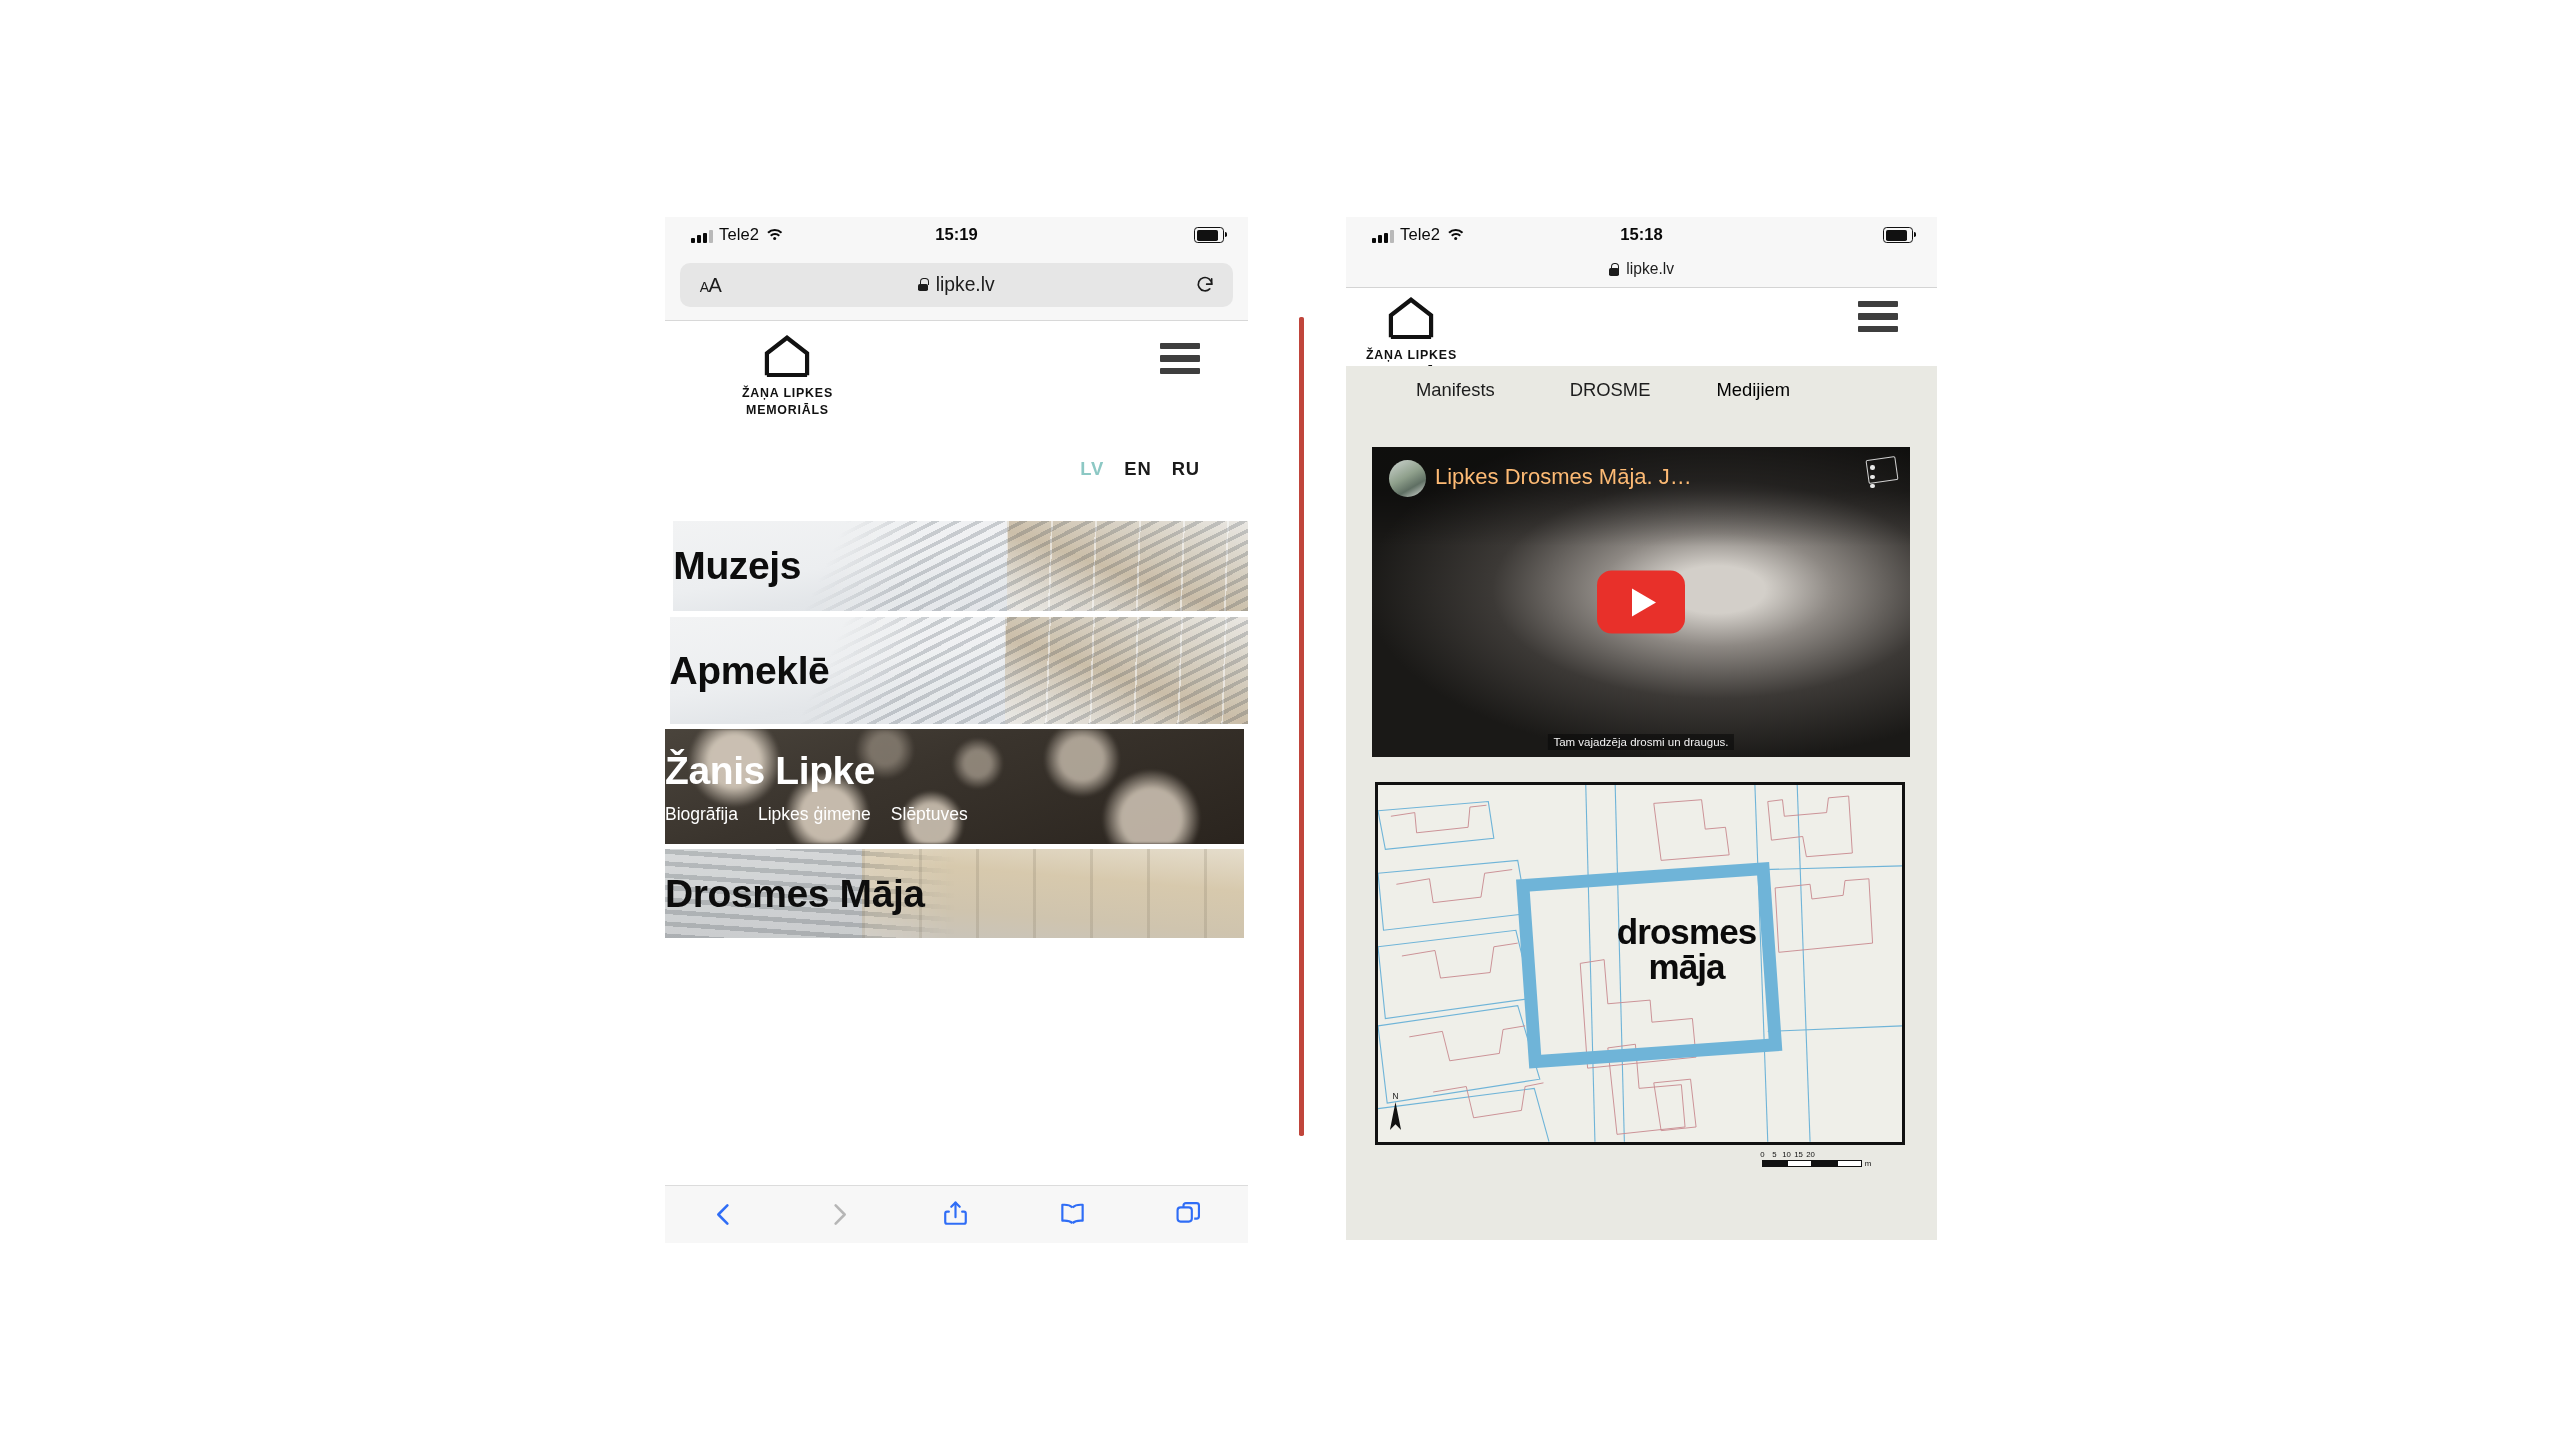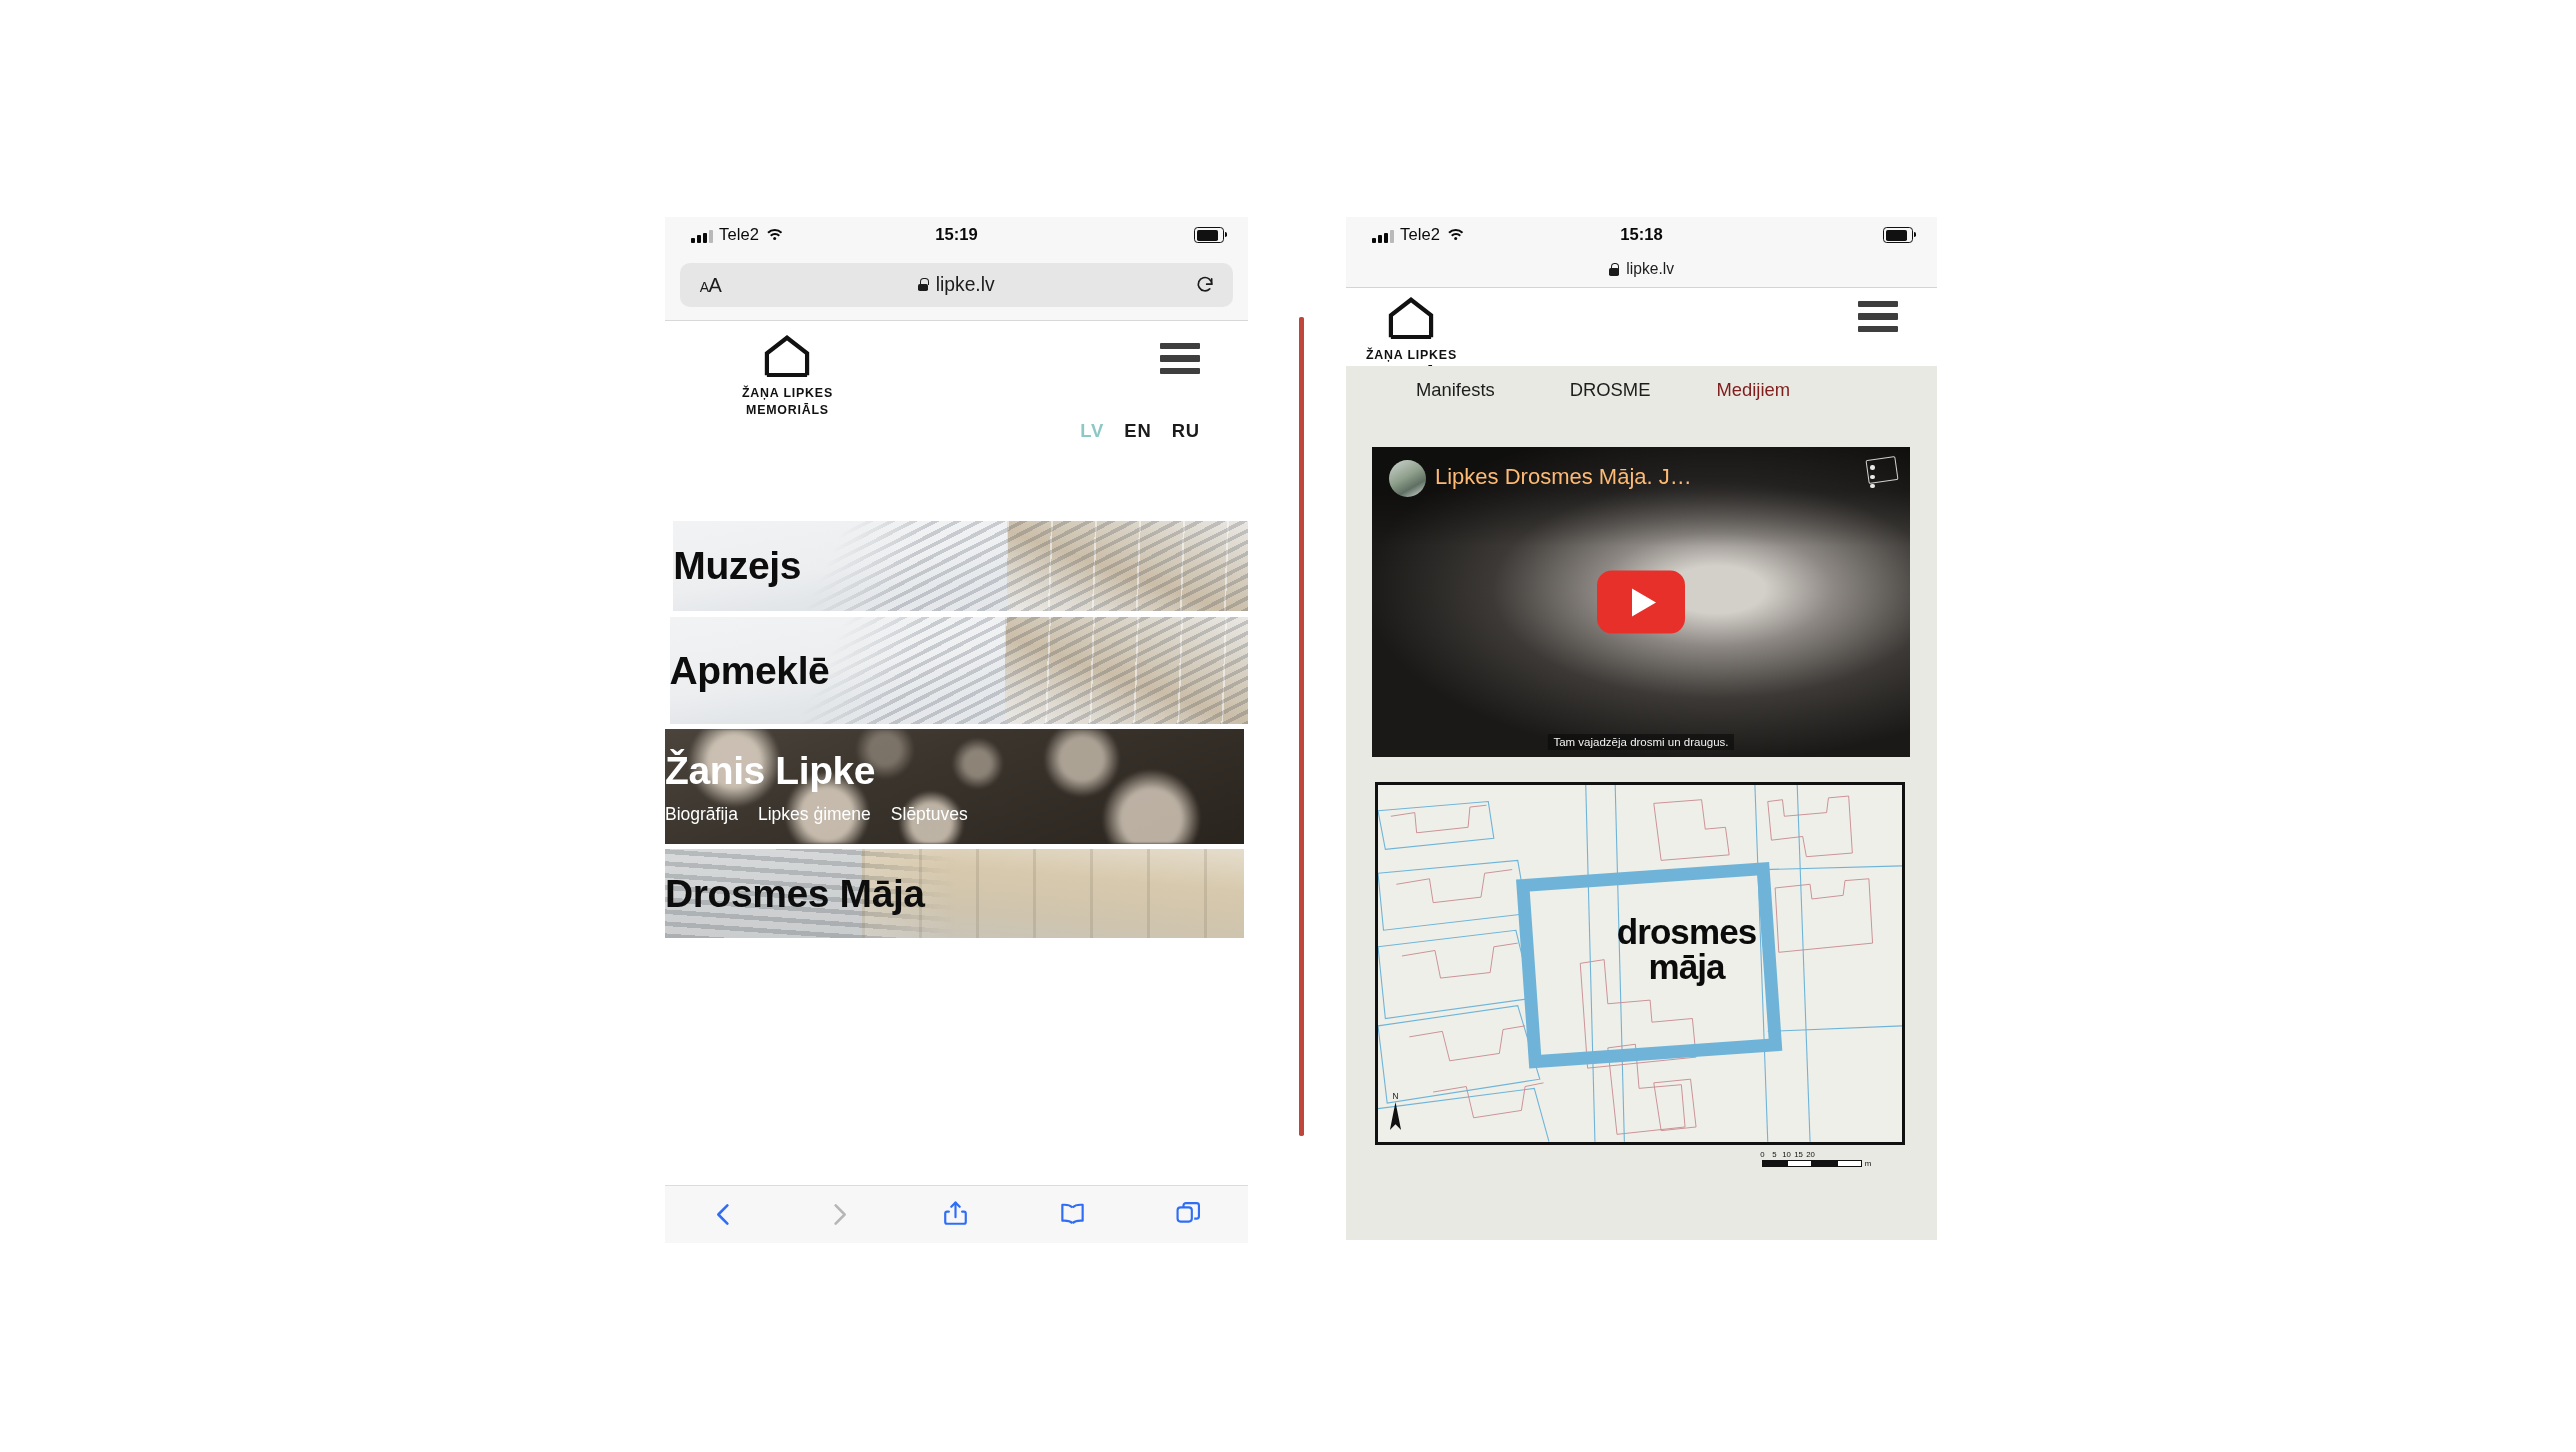--- a/index.html
+++ b/index.html
@@ -67,21 +67,21 @@
 
   
   .site-header { background:#fff; position:relative; }
   .logo { display:flex; flex-direction:column; align-items:center; }
   .logo-mark { width:48px; height:42px; }
   .logo-text { margin-top:8.3px; font-size:12.4px; line-height:1.35; font-weight:bold;
     letter-spacing:0.8px; color:#111; text-align:center; }
   .burger { display:flex; flex-direction:column; gap:6.4px; }
   .burger i { display:block; width:40px; height:6.4px; background:#3e3e3e; border-radius:0.9px; }
   .langs { display:flex; gap:20px; font-size:18.4px; font-weight:bold; letter-spacing:0.9px; }
-  .langs span { color:#1b1b1b; }
+  .langs span { color:#1b1b1b;margin-top:38px; }
   .langs span.active { color:#8CC8C4; }
 
   
   .cards { position:relative; }
   .card { position:absolute; overflow:hidden; display:flex; flex-direction:column;
     justify-content:center; }
   .card-title { position:relative; z-index:3; font-size:39px; font-weight:bold;
     letter-spacing:-0.4px; color:#0d0d0d; }
   .card-title.light { color:#fff; }
   .card-sub { position:relative; z-index:3; margin-top:11px; display:flex; gap:20px;
@@ -125,21 +125,21 @@
 
   
   .toolbar { position:absolute; left:0; right:0; bottom:0; height:57px; background:#F7F7F7;
     border-top:0.9px solid #DCDCDC; display:flex; align-items:center; justify-content:space-around; }
   .tb-ico { width:31px; height:31px; }
 
   
   .rp-body { background:#E9E9E3; }
   .subnav { display:flex; align-items:center; font-size:18.4px; padding:13px 0 16.6px; }
   .subnav .it { color:#1d1d1d; }
-  .subnav .it.teal { color:#7f1d1d; }
+  .subnav .it.teal { color:#000000; }
 
   .video { position:relative; background:#151515; overflow:hidden; }
   .vid-photo { position:absolute; inset:0;
      background:
        radial-gradient(ellipse at 64% 46%, #d3cfc9 0 10%, #8d8883 24%, #3c3936 46%, #1a1917 72%),
        linear-gradient(100deg,#2b2b2a 0%, #3a3937 35%, #1d1c1b 100%); }
   .vid-photo::after { content:""; position:absolute; inset:0;
      background:linear-gradient(180deg, rgba(0,0,0,.42) 0 14%, rgba(0,0,0,0) 32%); }
   .vid-avatar { position:absolute; left:16.6px; top:13px; width:37px; height:37px; border-radius:50%;
      background:linear-gradient(150deg,#cfd6d2 0%, #8fa08c 45%, #5f6f63 70%, #e3e6e2 100%);

